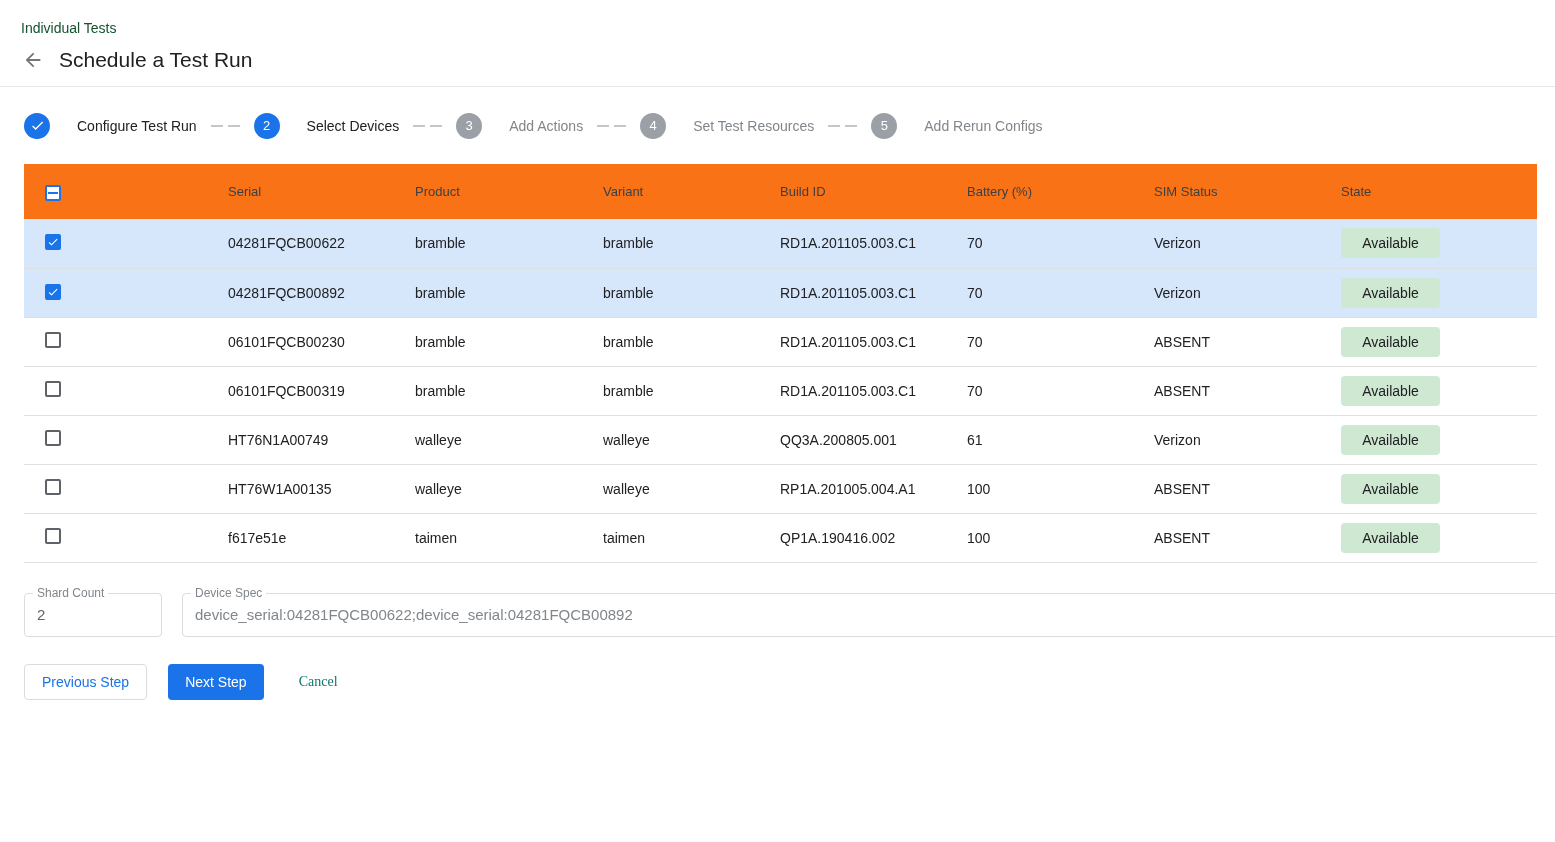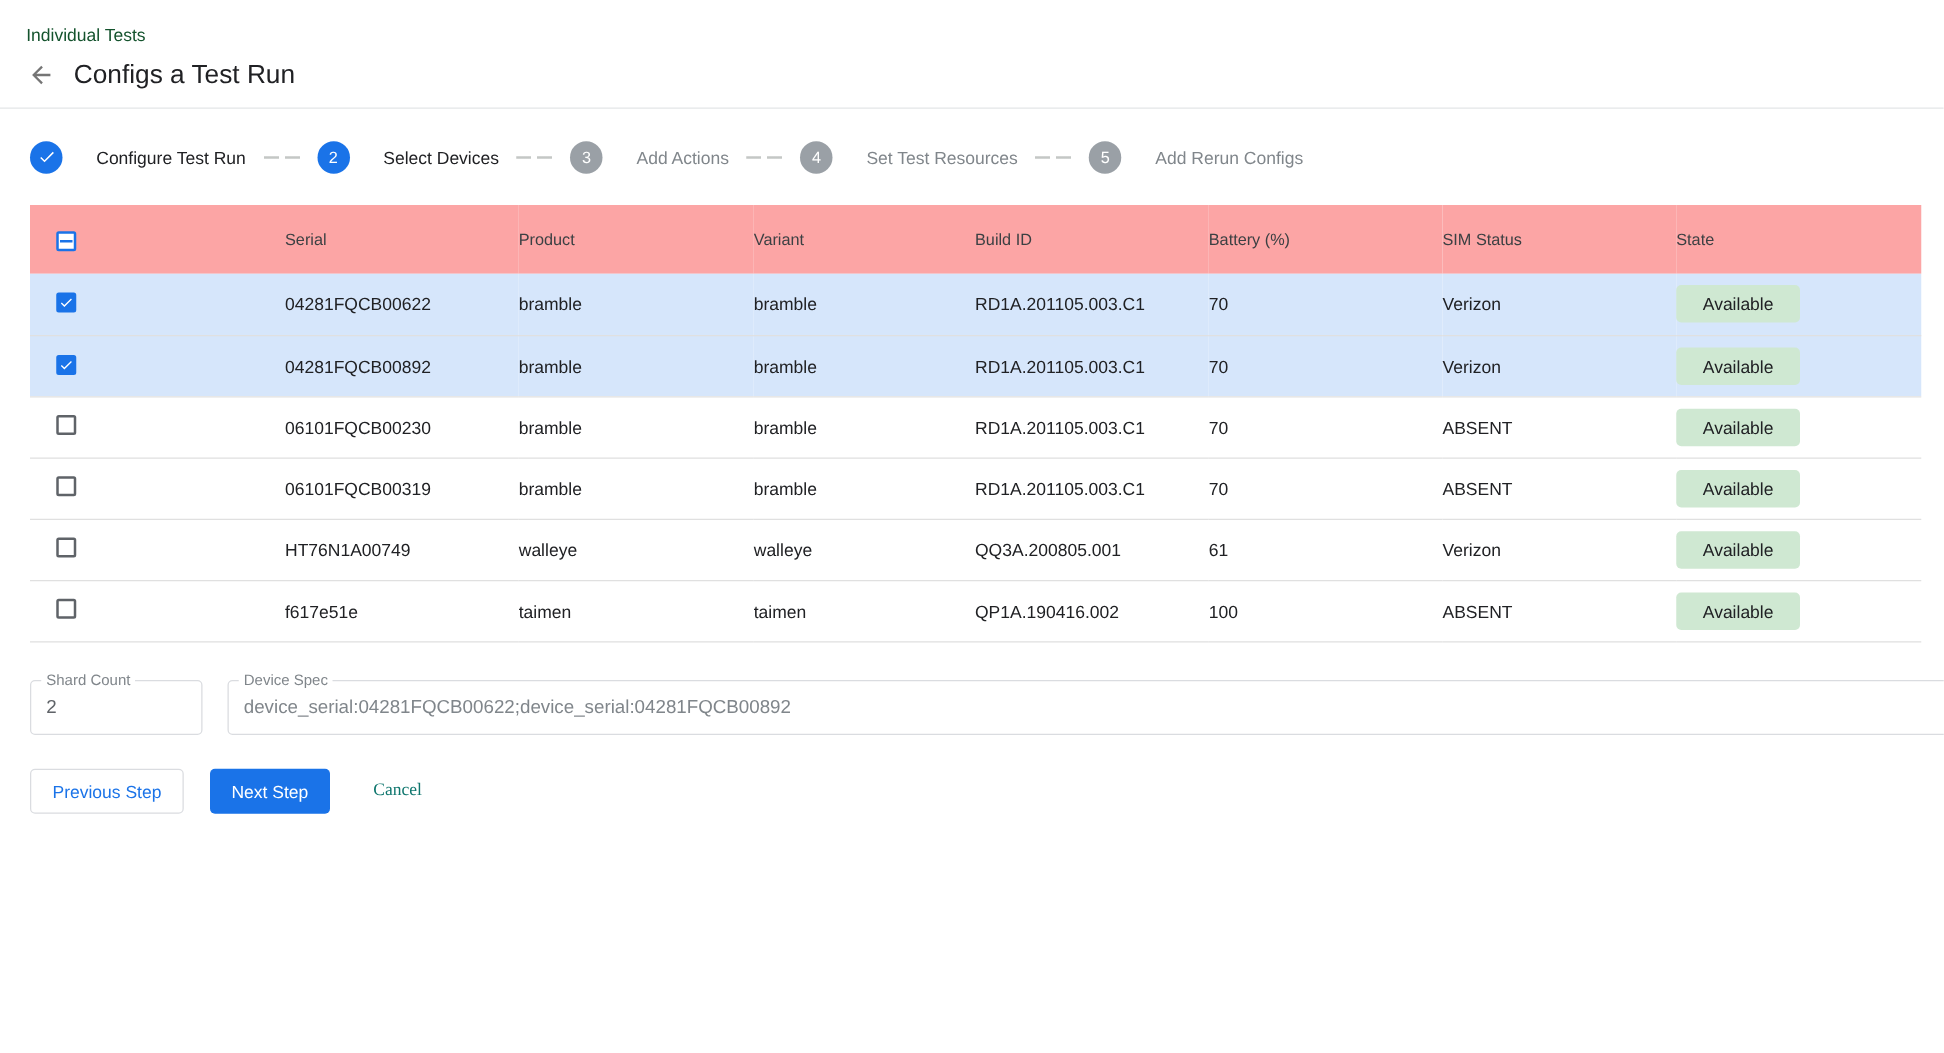--- a/index.html
+++ b/index.html
@@ -58,21 +58,21 @@
   .cb.indeterminate::after { content: ""; width: 10px; height: 2px; background: #1a73e8; }
 
   
   .device-table {
     margin: 0 18px 0 24px;
     width: 1513px;
     border-collapse: collapse;
     table-layout: fixed;
   }
   .device-table thead th {
-    background: #fca5a5;
+    background: #f97316;
     height: 55px;
     text-align: left;
     font-weight: 400;
     font-size: 13px;
     color: #3c4043;
     padding: 0;
   }
   .device-table th.cb-cell, .device-table td.cb-cell { padding-left: 21px; }
   .device-table tbody td {
     height: 49px;
@@ -140,21 +140,21 @@
 <div class="page">
 
   <div class="top-header">
     <div class="breadcrumb">Individual Tests</div>
     <div class="title-row">
       <button class="back-btn">
         <svg viewBox="0 0 24 24">
             <path d="M20 11H7.83l5.59-5.59L12 4l-8 8 8 8 1.41-1.41L7.83 13H20v-2z"></path>
           </svg>
       </button>
-      <h1 class="page-title">Configs a Test Run</h1>
+      <h1 class="page-title">Schedule a Test Run</h1>
     </div>
   </div>
   <div class="header-divider"></div>
 
   <div class="stepper">
     <div class="step">
       <span class="step-circle active">
         <svg viewBox="0 0 24 24">
             <path d="M9 16.17L4.83 12l-1.42 1.41L9 19 21 7l-1.41-1.41z"></path>
           </svg>
@@ -264,20 +264,30 @@
         <td>HT76N1A00749</td>
         <td>walleye</td>
         <td>walleye</td>
         <td>QQ3A.200805.001</td>
         <td>61</td>
         <td>Verizon</td>
         <td><span class="badge">Available</span></td>
       </tr>
       <tr>
         <td class="cb-cell"><span class="cb"></span></td>
+        <td>HT76W1A00135</td>
+        <td>walleye</td>
+        <td>walleye</td>
+        <td>RP1A.201005.004.A1</td>
+        <td>100</td>
+        <td>ABSENT</td>
+        <td><span class="badge">Available</span></td>
+      </tr>
+      <tr>
+        <td class="cb-cell"><span class="cb"></span></td>
         <td>f617e51e</td>
         <td>taimen</td>
         <td>taimen</td>
         <td>QP1A.190416.002</td>
         <td>100</td>
         <td>ABSENT</td>
         <td><span class="badge">Available</span></td>
       </tr>
     </tbody>
   </table>

